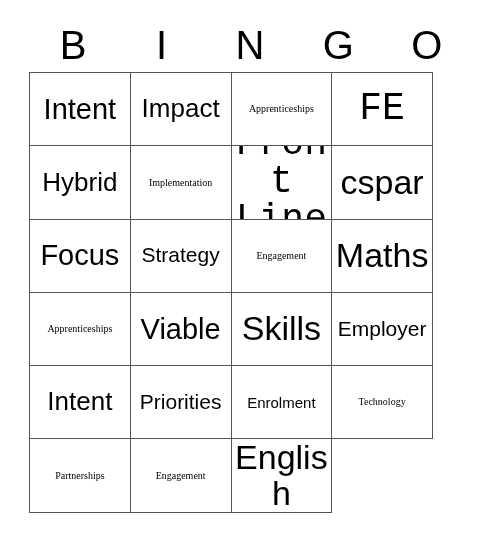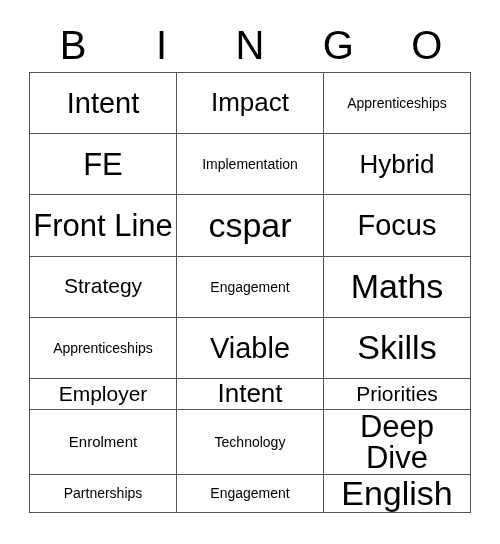--- a/index.html
+++ b/index.html
@@ -43,24 +43,24 @@
     letter-spacing: 0;
     color: #000000;
     user-select: none;
   }
 
   
   #bingo-grid {
     position: absolute;
     left: 29px;
     top: 72px;
-    width: 442px;
+    width: 404px;
     height: 441px;
     display: grid;
-    grid-template-columns: repeat(3, 1fr);
+    grid-template-columns: repeat(4, 1fr);
     grid-template-rows: repeat(5, 1fr);
     border-top: 1.5px solid #555555;
     border-left: 1.5px solid #555555;
     box-sizing: border-box;
     background: #ffffff;
   }
 
   .bingo-cell {
     border-right: 1.5px solid #555555;
     border-bottom: 1.5px solid #555555;
@@ -77,27 +77,27 @@
   .cell-text {
     display: block;
     width: 100%;
     line-height: 1.06;
     color: #000000;
     word-break: break-word;
     hyphens: none;
   }
 
   
-  .fs-xs  { font-size: 14px;  line-height: 1.15; }
+  .fs-xs  { font-size: 10px;  line-height: 1.15; font-family: Liberation Serif, serif; }
   .fs-sm  { font-size: 15px;  line-height: 1.15; }
   .fs-md  { font-size: 21px;  line-height: 1.08; }
   .fs-lg  { font-size: 26px;  line-height: 1.06; }
   .fs-xl  { font-size: 29px;  line-height: 1.05; }
   .fs-xxl { font-size: 34px;  line-height: 1.04; }
-  .fs-huge{ font-size: 31px;  line-height: 1.0;  }
+  .fs-huge{ font-size: 38px;  line-height: 1.0; font-family: Liberation Mono, monospace;  }
 </style>
 </head>
 <body>
 
 <div id="card-root">
 
   <div id="bingo-header">
       <div class="header-letter">B</div>
       <div class="header-letter">I</div>
       <div class="header-letter">N</div>
@@ -112,24 +112,24 @@
       <div class="bingo-cell">
         <span class="cell-text fs-lg">Impact</span>
       </div>
       <div class="bingo-cell">
         <span class="cell-text fs-xs">Apprenticeships</span>
       </div>
       <div class="bingo-cell">
         <span class="cell-text fs-huge">FE</span>
       </div>
       <div class="bingo-cell">
-        <span class="cell-text fs-xs">Implementation</span>
+        <span class="cell-text fs-lg">Hybrid</span>
       </div>
       <div class="bingo-cell">
-        <span class="cell-text fs-lg">Hybrid</span>
+        <span class="cell-text fs-xs">Implementation</span>
       </div>
       <div class="bingo-cell">
         <span class="cell-text fs-huge">Front Line</span>
       </div>
       <div class="bingo-cell">
         <span class="cell-text fs-xxl">cspar</span>
       </div>
       <div class="bingo-cell">
         <span class="cell-text fs-xl">Focus</span>
       </div>
@@ -160,23 +160,20 @@
       <div class="bingo-cell">
         <span class="cell-text fs-md">Priorities</span>
       </div>
       <div class="bingo-cell">
         <span class="cell-text fs-sm">Enrolment</span>
       </div>
       <div class="bingo-cell">
         <span class="cell-text fs-xs">Technology</span>
       </div>
       <div class="bingo-cell">
-        <span class="cell-text fs-huge">Deep Dive</span>
-      </div>
-      <div class="bingo-cell">
         <span class="cell-text fs-xs">Partnerships</span>
       </div>
       <div class="bingo-cell">
         <span class="cell-text fs-xs">Engagement</span>
       </div>
       <div class="bingo-cell">
         <span class="cell-text fs-xxl">English</span>
       </div>
     </div>
 

